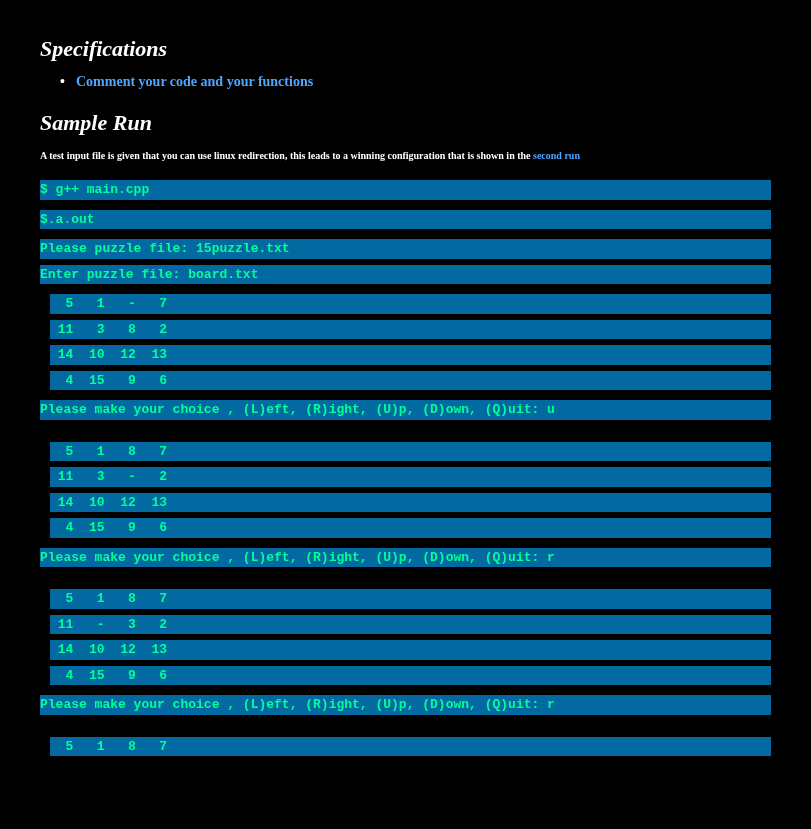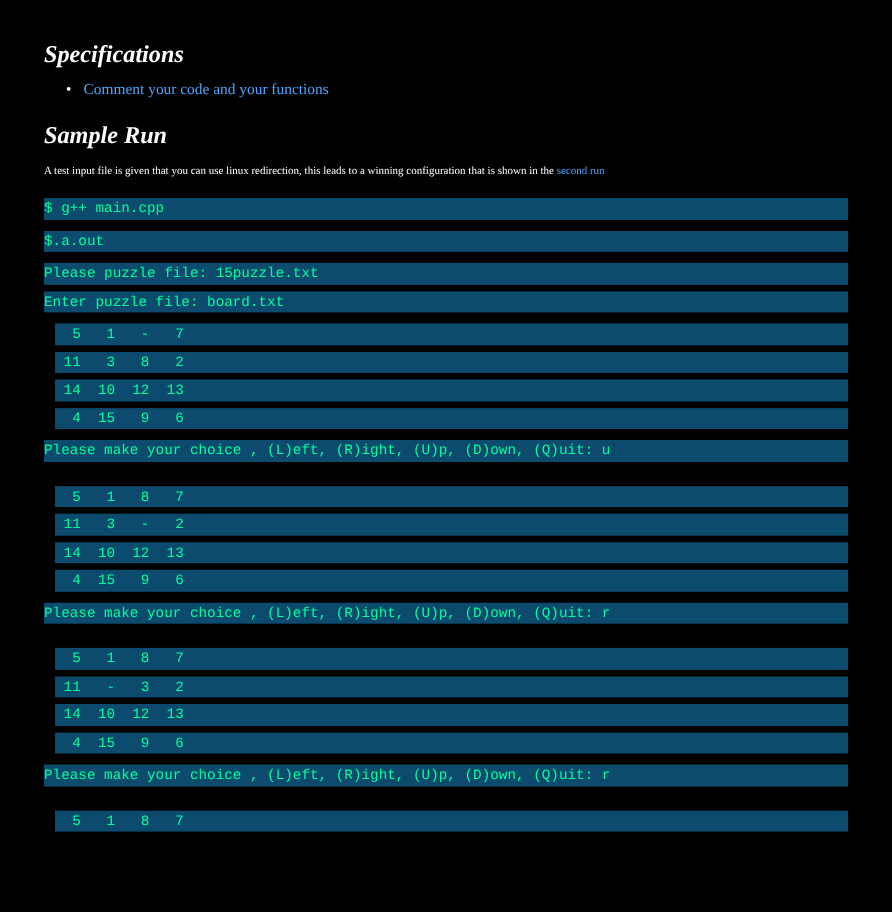--- a/index.html
+++ b/index.html
@@ -1,18 +1,19 @@
 <!DOCTYPE html>
 <html><head>
   <meta charset="utf-8">
   <style>
     * {
       margin: 0;
       padding: 0;
       box-sizing: border-box;
+      font-weight: bold;
     }
 
     body {
       background-color: #000000;
       color: #ffffff;
       font-family: Georgia, 'Times New Roman', serif;
       font-size: 14px;
       padding: 20px 40px;
       min-height: 829px;
       width: 811px;
@@ -60,21 +61,21 @@
     }
 
     .description-text span.link {
       color: #4da6ff;
     }
 
     pre, .code-block {
       font-family: 'Courier New', Courier, monospace;
       font-size: 13px;
       color: #00ff99;
-      background-color: #0c4a6e;
+      background-color: #0369a1;
       margin-bottom: 6px;
       white-space: pre;
       line-height: 1.5;
     }
 
     .code-section {
       margin-bottom: 10px;
     }
 
     .prompt-line {

